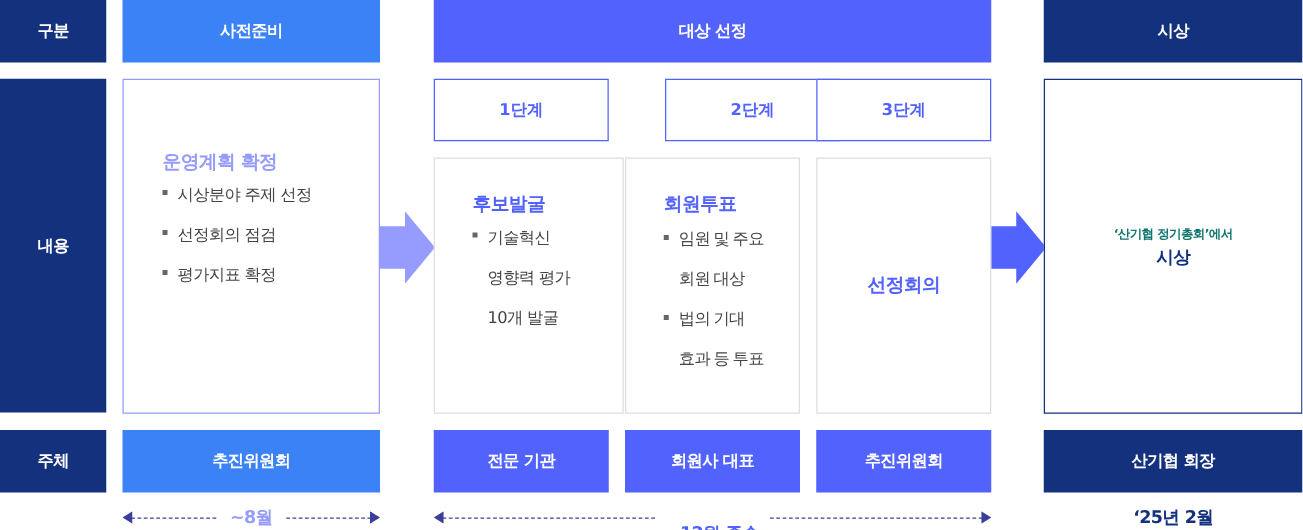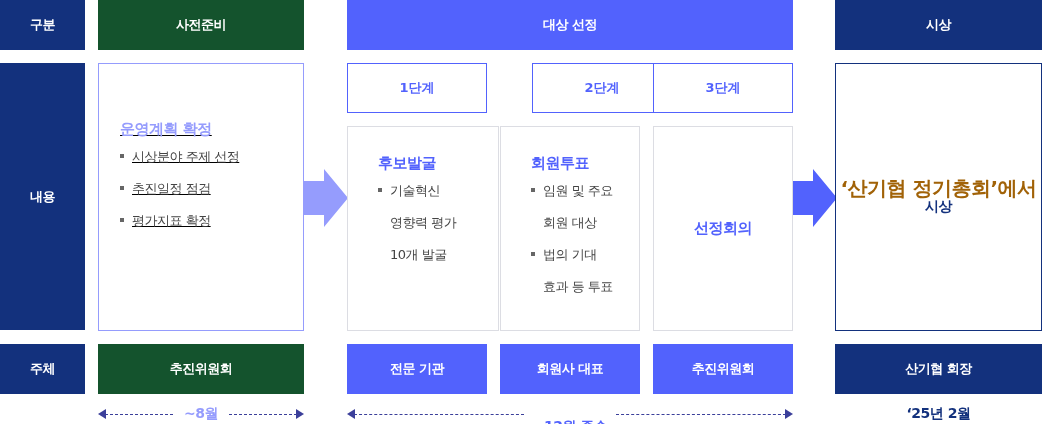--- a/index.html
+++ b/index.html
@@ -1,21 +1,21 @@
 <!DOCTYPE html>
 <html><head>
 <meta charset="utf-8">
 <style>
   html, body { margin:0; padding:0; background:#ffffff; }
   body { width:1042px; height:424px; position:relative; overflow:hidden;
          font-family:"DejaVu Sans","Liberation Sans",sans-serif; }
   .abs { position:absolute; box-sizing:border-box; }
   .center { display:flex; align-items:center; justify-content:center; text-align:center; }
   .navy { background:#13317d; color:#fff; }
-  .light { background:#14532d; color:#fff; }
+  .light { background:#3b82f6; color:#fff; }
   .blue { background:#5262fd; color:#fff; }
   .hdr { font-size:13px; font-weight:bold; letter-spacing:-0.5px; }
   .stage-label { border:1.5px solid #5262fd; color:#5262fd; background:#fff; font-size:13px; font-weight:bold; }
   .stage-box { border:1px solid #dcdde3; background:#fff; }
   .prep-box { border:1px solid #959cfd; background:#fff; }
   .award-box { border:1.5px solid #13317d; background:#fff; }
   .title-light { color:#959cfd; font-size:15px; font-weight:bold; letter-spacing:-0.5px; }
   .title-blue { color:#5262fd; font-size:15px; font-weight:bold; letter-spacing:-0.5px; }
   .item { color:#444; font-size:13px; letter-spacing:-0.5px; line-height:32px; white-space:nowrap; }
   .item .bullet { display:inline-block; width:4px; height:4px; background:#666; vertical-align:middle; margin-right:8px; position:relative; top:-2px; }
@@ -33,24 +33,24 @@
     <span>내용</span>
   </div>
 <div class="abs center navy hdr" style="left:0;top:344px;width:85px;height:50px;">
     <span>주체</span>
   </div>
 
 <div class="abs center light hdr" style="left:98px;top:0;width:206px;height:50px;">
     <span>사전준비</span>
   </div>
 <div class="abs prep-box" style="left:98px;top:63px;width:206px;height:268px;">
-  <div style="position:absolute;left:21px;top:56px;text-decoration:underline;">
+  <div style="position:absolute;left:31px;top:56px;">
     <div class="title-light" style="margin-bottom:2px;">운영계획 확정</div>
     <div class="item"><span class="bullet"></span><span>시상분야 주제 선정</span></div>
-    <div class="item"><span class="bullet"></span><span>추진일정 점검</span></div>
+    <div class="item"><span class="bullet"></span><span>선정회의 점검</span></div>
     <div class="item"><span class="bullet"></span><span>평가지표 확정</span></div>
   </div>
 </div>
 <div class="abs center light hdr" style="left:98px;top:344px;width:206px;height:50px;">
     <span>추진위원회</span>
   </div>
 
 <svg class="abs" style="left:304px;top:169px;" width="44" height="58" viewBox="0 0 44 58">
   <polygon points="0,12 20,12 20,0 44,29 20,58 20,46 0,46" fill="#959cfd"></polygon>
 </svg>
@@ -71,21 +71,21 @@
   </div>
 </div>
 <div class="abs center blue hdr" style="left:347px;top:344px;width:140px;height:50px;">
     <span>전문 기관</span>
   </div>
 
 <div class="abs center stage-label" style="left:500px;top:63px;width:140px;height:50px;margin-left:32px;">
     <span>2단계</span>
   </div>
 <div class="abs stage-box" style="left:500px;top:126px;width:140px;height:205px;">
-  <div style="position:absolute;left:30px;top:27px;">
+  <div style="position:absolute;left:30px;top:27px;font-family:Liberation Serif, serif;">
     <div class="title-blue" style="margin-bottom:2px;">회원투표</div>
     <div class="item"><span class="bullet"></span><span>임원 및 주요</span></div>
     <div class="item cont"><span>회원 대상</span></div>
     <div class="item"><span class="bullet"></span><span>법의 기대</span></div>
     <div class="item cont"><span>효과 등 투표</span></div>
   </div>
 </div>
 <div class="abs center blue hdr" style="left:500px;top:344px;width:140px;height:50px;">
     <span>회원사 대표</span>
   </div>
@@ -101,21 +101,21 @@
   </div>
 
 <svg class="abs" style="left:793px;top:169px;" width="44" height="58" viewBox="0 0 44 58">
   <polygon points="0,12 20,12 20,0 44,29 20,58 20,46 0,46" fill="#5262fd"></polygon>
 </svg>
 
 <div class="abs center navy hdr" style="left:835px;top:0;width:207px;height:50px;">
     <span>시상</span>
   </div>
 <div class="abs center award-box" style="left:835px;top:63px;width:207px;height:268px;flex-direction:column;">
-  <div style="color:#a16207;font-size:20px;font-weight:bold;letter-spacing:-0.5px;line-height:18px;">‘산기협 정기총회’에서</div>
+  <div style="color:#0f766e;font-size:10px;font-weight:bold;letter-spacing:-0.5px;line-height:18px;">‘산기협 정기총회’에서</div>
   <div style="color:#13317d;font-size:14px;font-weight:bold;letter-spacing:-0.5px;line-height:18px;">시상</div>
 </div>
 <div class="abs center navy hdr" style="left:835px;top:344px;width:207px;height:50px;">
     <span>산기협 회장</span>
   </div>
 
 <div class="abs" style="left:98px;top:404px;width:206px;height:20px;">
   <svg style="position:absolute;left:0;top:5px;" width="8" height="10">
       <polygon points="0,5 8,0 8,10" fill="#3b3f9a"></polygon>
     </svg>

